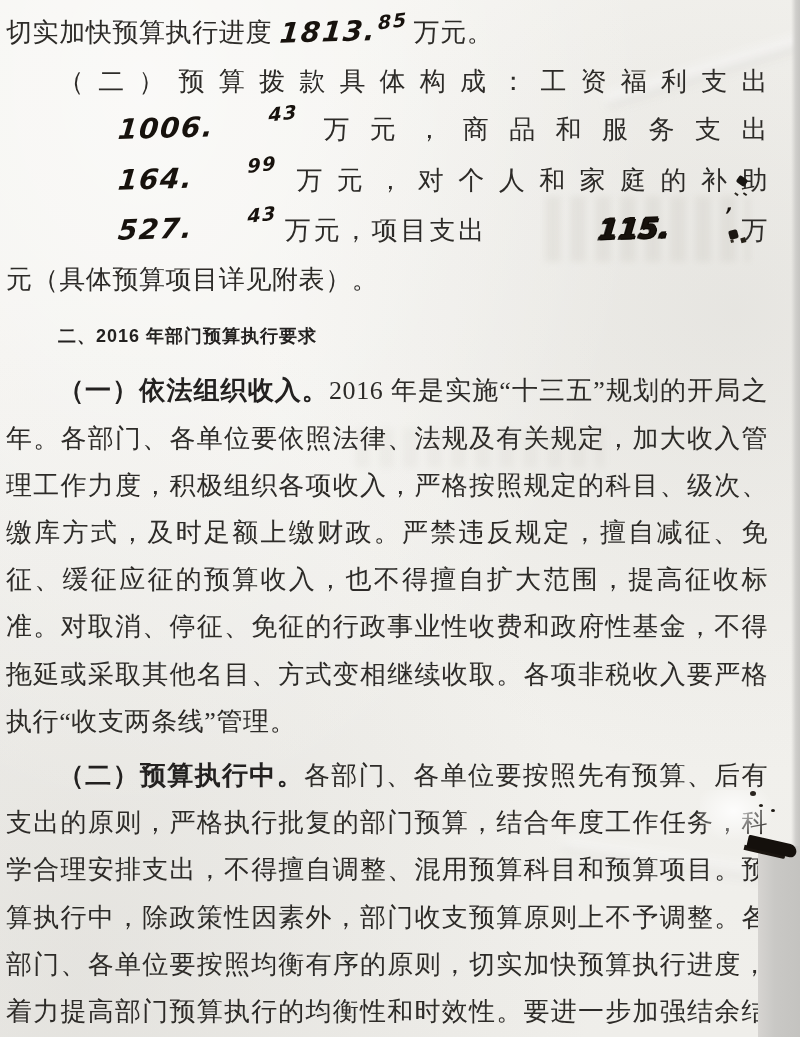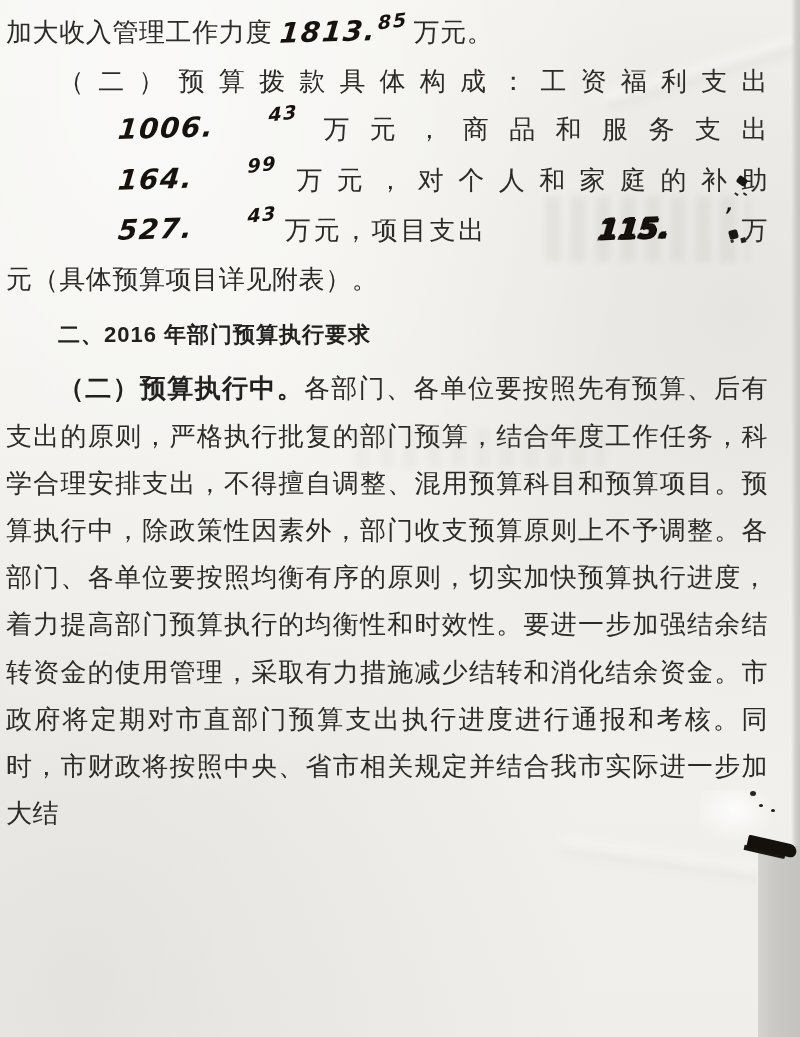--- a/index.html
+++ b/index.html
@@ -16,21 +16,21 @@
   .text-column { position:absolute; left:6px; top:8px; width:762px; }
   p.para {
     margin:0; font-size:26px; line-height:47.2px; letter-spacing:0.6px;
     color:#2d2b28; text-align:justify;
   }
   p.indent { text-indent:2em; }
   p.gap-top { margin-top:7px; }
   .bold-lead { font-weight:bold; color:#232120; }
   p.heading .bold-lead {
     font-family:"Liberation Sans","DejaVu Sans",sans-serif;
-    font-size:22px; letter-spacing:1px;
+    font-size:18px; letter-spacing:1px;
   }
   .hw {
     display:inline-block; white-space:nowrap;
     font-family:"DejaVu Sans",sans-serif; font-style:italic; font-weight:bold;
     color:#17120d; font-size:28px; letter-spacing:1.5px;
     padding:0 7px 0 8px; transform:skewX(-7deg) rotate(-1.5deg);
   }
   .hw-main { display:inline-block; }
   .hw-sup { display:inline-block; font-size:19px; transform:translateY(-12px) rotate(-6deg); margin-left:1px; }
   .hw.smudge .hw-main {
@@ -95,23 +95,24 @@
 </head>
 <body>
 
 <div class="page">
   <div class="ghost-bleed-1"></div>
   <div class="ghost-bleed-2"></div>
   <div class="crease-1"></div>
   <div class="crease-2"></div>
 
   <div class="text-column">
-      <p class="para"><span class="t">加大收入管理工作力度</span><span class="hw"><span class="hw-main">1813.</span><span class="hw-sup">85</span></span><span class="t">万元。</span></p>
+      <p class="para"><span class="t">切实加快预算执行进度</span><span class="hw"><span class="hw-main">1813.</span><span class="hw-sup">85</span></span><span class="t">万元。</span></p>
       <p class="para indent"><span class="t">（二）预算拨款具体构成：工资福利支出</span><span class="hw"><span class="hw-main">1006.</span><span class="hw-sup">43</span></span><span class="t">万元，商品和服务支出</span><span class="hw"><span class="hw-main">164.</span><span class="hw-sup">99</span></span><span class="t">万元，对个人和家庭的补助</span><span class="hw"><span class="hw-main">527.</span><span class="hw-sup">43</span></span><span class="t">万元，项目支出</span><span class="hw smudge"><span class="hw-main">115.</span><span class="hw-sup">ʼ</span></span><span class="t">万元（具体预算项目详见附表）。</span></p>
       <p class="para indent heading gap-top"><span class="bold-lead">二、2016 年部门预算执行要求</span></p>
+      <p class="para indent gap-top"><span class="bold-lead">（一）依法组织收入。</span><span class="t">2016 年是实施“十三五”规划的开局之年。各部门、各单位要依照法律、法规及有关规定，加大收入管理工作力度，积极组织各项收入，严格按照规定的科目、级次、缴库方式，及时足额上缴财政。严禁违反规定，擅自减征、免征、缓征应征的预算收入，也不得擅自扩大范围，提高征收标准。对取消、停征、免征的行政事业性收费和政府性基金，不得拖延或采取其他名目、方式变相继续收取。各项非税收入要严格执行“收支两条线”管理。</span></p>
       <p class="para indent gap-top"><span class="bold-lead">（二）预算执行中。</span><span class="t">各部门、各单位要按照先有预算、后有支出的原则，严格执行批复的部门预算，结合年度工作任务，科学合理安排支出，不得擅自调整、混用预算科目和预算项目。预算执行中，除政策性因素外，部门收支预算原则上不予调整。各部门、各单位要按照均衡有序的原则，切实加快预算执行进度，着力提高部门预算执行的均衡性和时效性。要进一步加强结余结转资金的使用管理，采取有力措施减少结转和消化结余资金。市政府将定期对市直部门预算支出执行进度进行通报和考核。同时，市财政将按照中央、省市相关规定并结合我市实际进一步加大结</span></p>
     </div>
 
   <div class="edge-right-top"></div>
   <div class="fold-highlight"></div>
   <div class="edge-right-bottom"></div>
   <div class="fold-mark"></div>
   <div class="ink-speck-1"></div>
   <div class="ink-speck-2"></div>
   <div class="ink-dots"></div>

